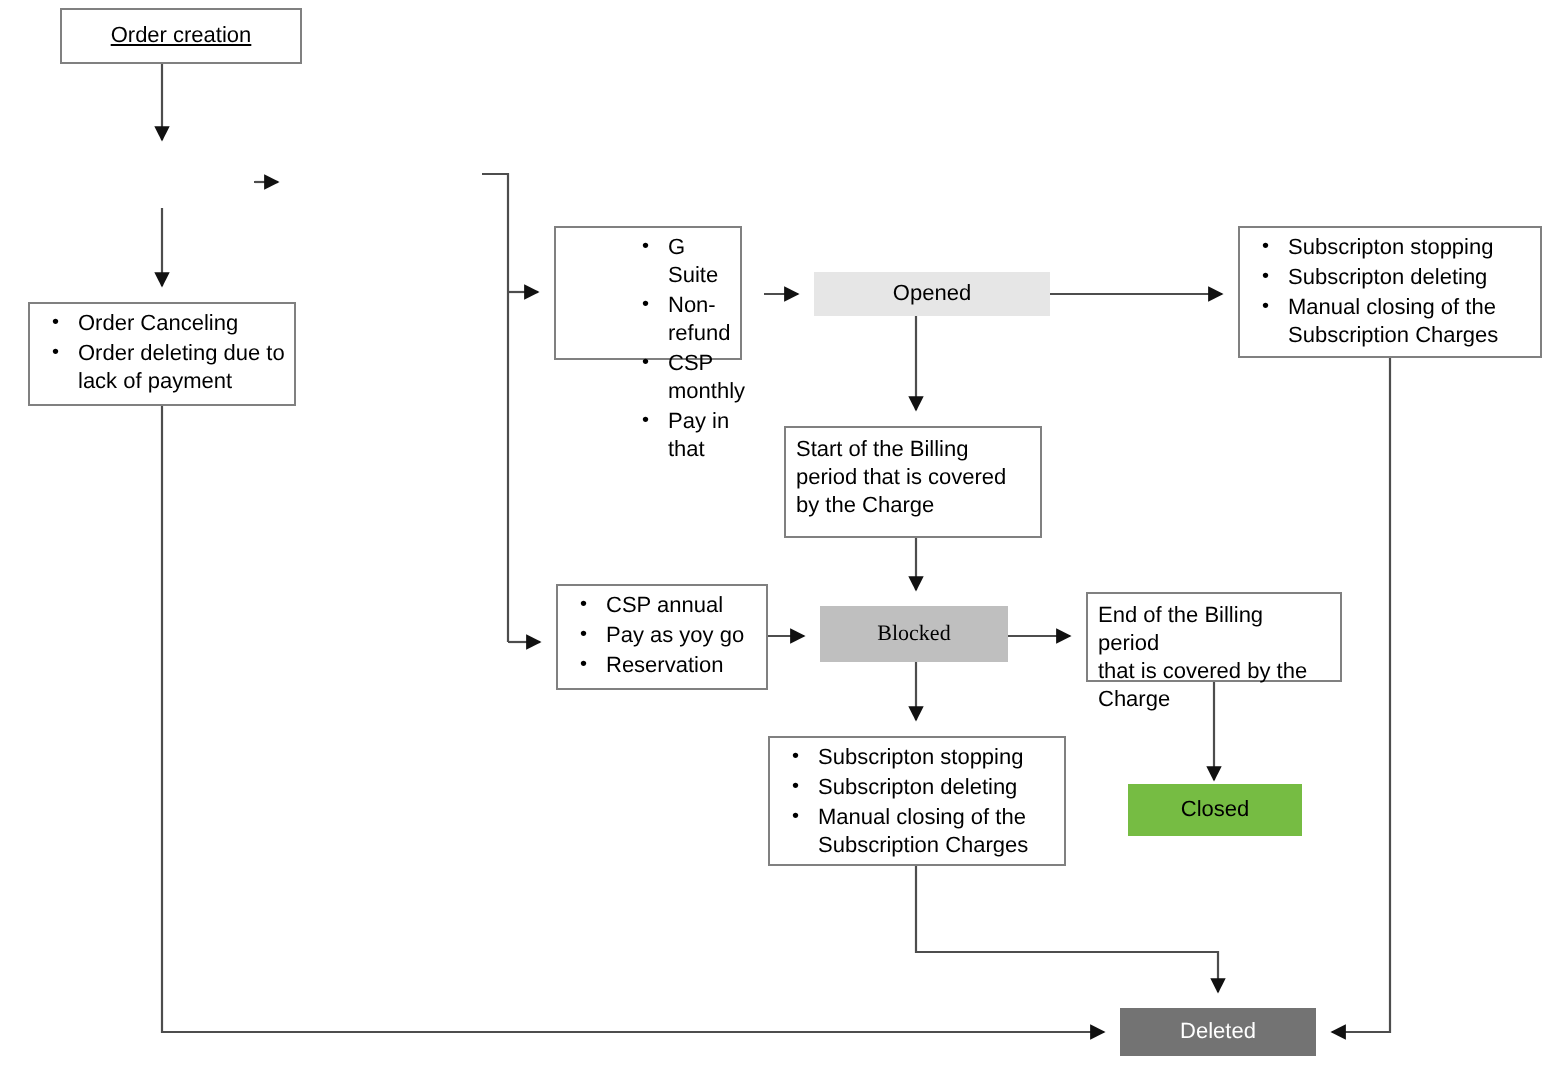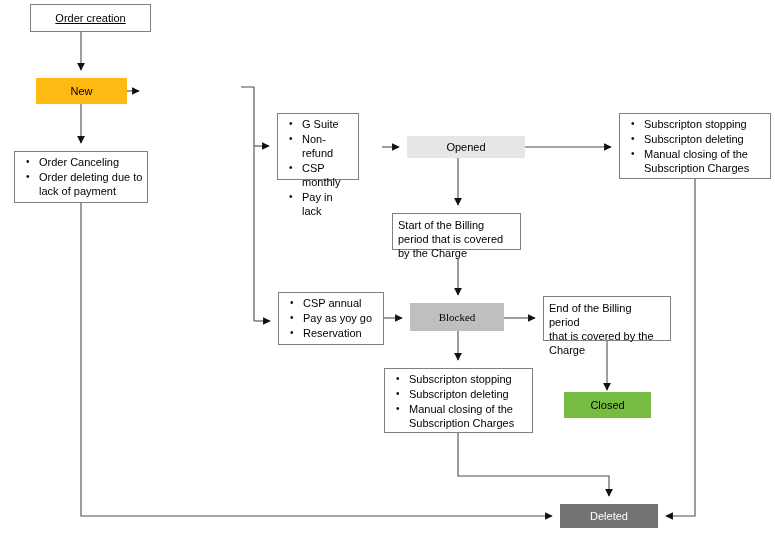--- a/index.html
+++ b/index.html
@@ -124,54 +124,51 @@
       <path d="M 695 179 L 695 516 L 666 516" marker-end="url(#arrow)"></path>
 
       <path d="M 81 203 L 81 516 L 552 516" marker-end="url(#arrow)"></path>
     </g>
   </svg>
 
   <div class="node center" style="left:30px; top:4px; width:121px; height:28px;text-decoration:underline;">
     <span>Order creation</span>
   </div>
 
-  <div class="node state" style="left:36px; top:78px; width:91px; height:26px; background:#FFB913;">
-    <span class="state-label">New</span>
-  </div>
 
 
   <div class="node" style="left:14px; top:151px; width:134px; height:52px;">
     <ul class="bullets">
       <li>Order Canceling</li>
       <li>Order deleting due to lack of payment</li>
     </ul>
   </div>
 
-  <div class="node" style="left:277px; top:113px; width:82px; height:67px;">
+  <div class="node" style="left:277px; top:113px; width:94px; height:67px;padding-left:32px;">
     <ul class="bullets">
       <li>G Suite</li>
       <li>Non-refund</li>
       <li>CSP monthly</li>
-      <li>Pay in lack</li>
+      <li>Pay in that</li>
     </ul>
   </div>
 
   <div class="node state" style="left:407px; top:136px; width:118px; height:22px; background:#E6E6E6;">
     <span class="state-label">Opened</span>
   </div>
 
   <div class="node" style="left:619px; top:113px; width:152px; height:66px;">
     <ul class="bullets">
       <li>Subscripton stopping</li>
       <li>Subscripton deleting</li>
       <li>Manual closing of the Subscription Charges</li>
     </ul>
   </div>
 
-  <div class="node textbox" style="left:392px; top:213px; width:129px; height:37px;">
+  <div class="node textbox" style="left:392px; top:213px; width:129px; height:56px;">
     <div>Start of the Billing</div>
     <div>period that is covered</div>
     <div>by the Charge</div>
   </div>
 
   <div class="node" style="left:278px; top:292px; width:106px; height:53px;">
     <ul class="bullets">
       <li>CSP annual</li>
       <li>Pay as yoy go</li>
       <li>Reservation</li>

